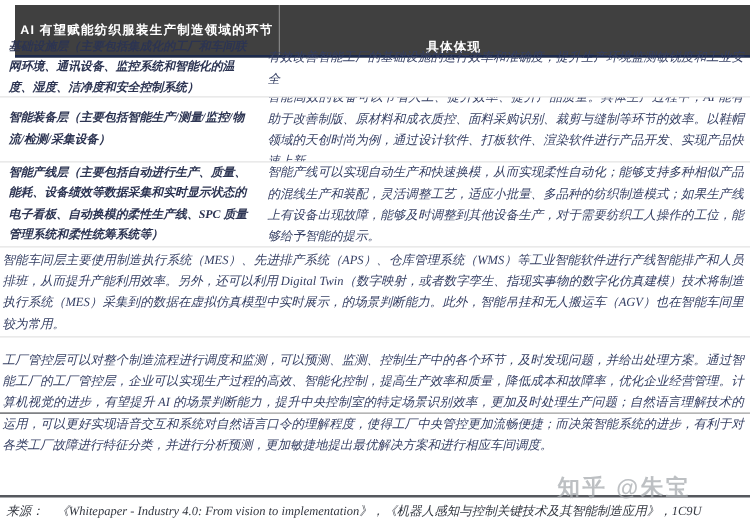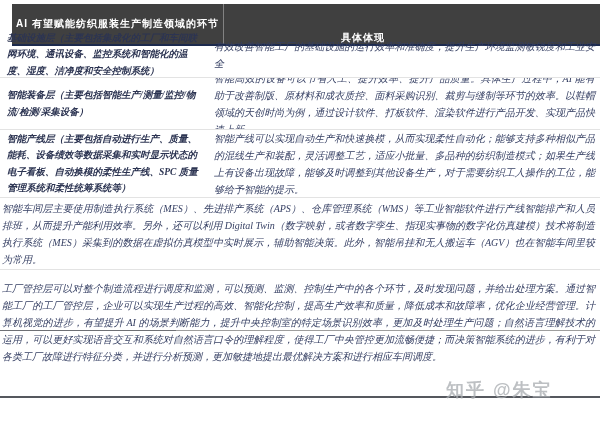--- a/index.html
+++ b/index.html
@@ -93,29 +93,32 @@
       <div class="cell-l">智能装备层（主要包括智能生产/测量/监控/物流/检测/采集设备）</div>
       <div class="cell-r">智能高效的设备可以节省人工、提升效率、提升产品质量。具体生产过程中，AI 能有助于改善制版、原材料和成衣质控、面料采购识别、裁剪与缝制等环节的效率。以鞋帽领域的天创时尚为例，通过设计软件、打板软件、渲染软件进行产品开发、实现产品快速上新。</div>
     </div>
 
     <div class="row r3">
       <div class="cell-l">智能产线层（主要包括自动进行生产、质量、能耗、设备绩效等数据采集和实时显示状态的电子看板、自动换模的柔性生产线、SPC 质量管理系统和柔性统筹系统等）</div>
       <div class="cell-r">智能产线可以实现自动生产和快速换模，从而实现柔性自动化；能够支持多种相似产品的混线生产和装配，灵活调整工艺，适应小批量、多品种的纺织制造模式；如果生产线上有设备出现故障，能够及时调整到其他设备生产，对于需要纺织工人操作的工位，能够给予智能的提示。</div>
     </div>
 
     <div class="row r4">
-      <div class="cell-r">智能车间层主要使用制造执行系统（MES）、先进排产系统（APS）、仓库管理系统（WMS）等工业智能软件进行产线智能排产和人员排班，从而提升产能利用效率。另外，还可以利用 Digital Twin（数字映射，或者数字孪生、指现实事物的数字化仿真建模）技术将制造执行系统（MES）采集到的数据在虚拟仿真模型中实时展示，辅助智能决策。此外，智能吊挂和无人搬运车（AGV）也在智能车间里较为常用。</div>
+      <div class="cell-r">智能车间层主要使用制造执行系统（MES）、先进排产系统（APS）、仓库管理系统（WMS）等工业智能软件进行产线智能排产和人员排班，从而提升产能利用效率。另外，还可以利用 Digital Twin（数字映射，或者数字孪生、指现实事物的数字化仿真建模）技术将制造执行系统（MES）采集到的数据在虚拟仿真模型中实时展示，的场景判断能力。此外，智能吊挂和无人搬运车（AGV）也在智能车间里较为常用。</div>
     </div>
 
     <div class="row r5">
       <div class="cell-r">工厂管控层可以对整个制造流程进行调度和监测，可以预测、监测、控制生产中的各个环节，及时发现问题，并给出处理方案。通过智能工厂的工厂管控层，企业可以实现生产过程的高效、智能化控制，提高生产效率和质量，降低成本和故障率，优化企业经营管理。计算机视觉的进步，有望提升 AI 的场景判断能力，提升中央控制室的特定场景识别效率，更加及时处理生产问题；自然语言理解技术的运用，可以更好实现语音交互和系统对自然语言口令的理解程度，使得工厂中央管控更加流畅便捷；而决策智能系统的进步，有利于对各类工厂故障进行特征分类，并进行分析预测，更加敏捷地提出最优解决方案和进行相应车间调度。</div>
     </div>
 
   </div>
 
   <div class="mid-line"></div>
   <div class="mid-line-dark"></div>
   <div class="bot-line"></div>
 
+  <div class="source">
+    <span class="src-label">来源：</span><span>《Whitepaper - Industry 4.0: From vision to implementation》，《机器人感知与控制关键技术及其智能制造应用》，1C9U</span>
+  </div>
 
   <div class="watermark">知乎 @朱宝</div>
 
 </div>
 
 </body></html>

